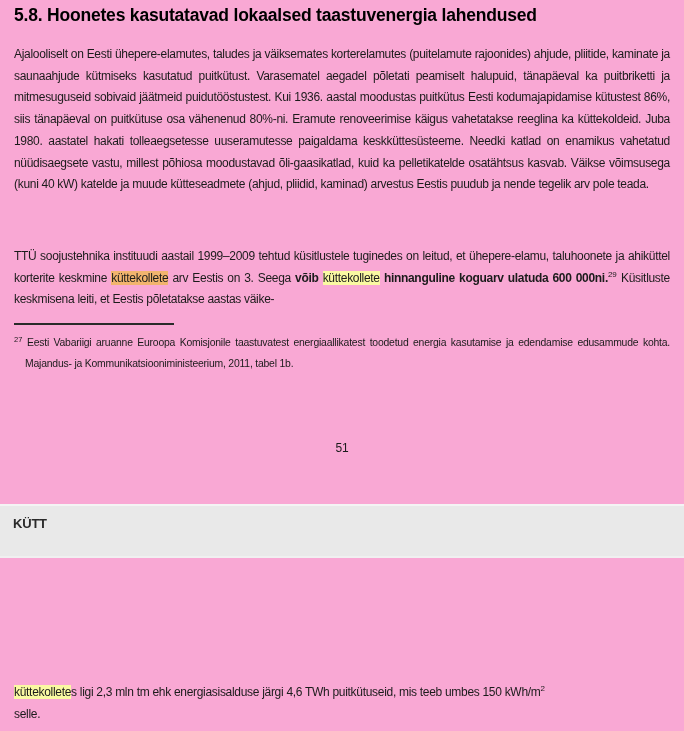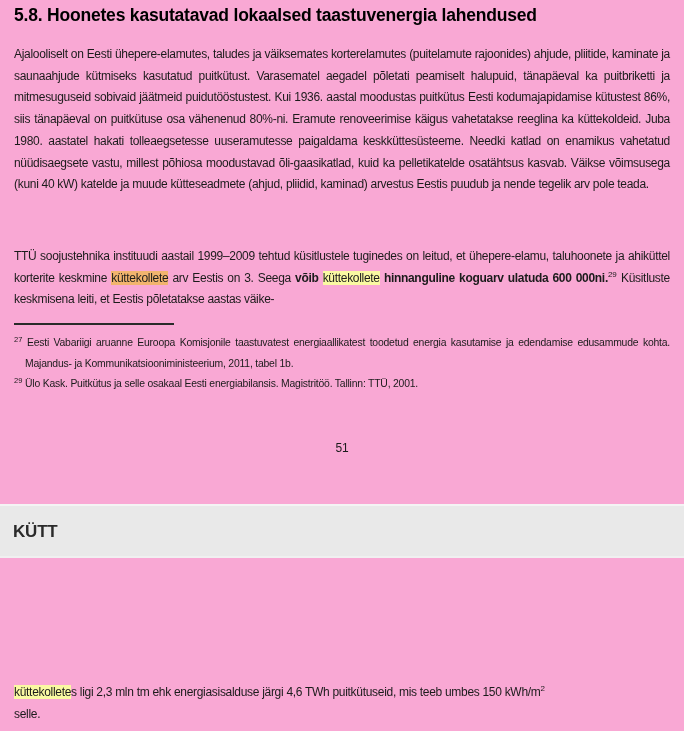--- a/index.html
+++ b/index.html
@@ -44,22 +44,22 @@
     text-align:center;font-size:12px;letter-spacing:-0.2px;
   }
   .page-gap{
     position:absolute;top:504px;left:0;width:684px;height:54px;
     background:#E9E9E9;
     border-top:2px solid #F4F4F4;
     border-bottom:2px solid #F0F0F0;
     box-sizing:border-box;
   }
   .page-gap-label{
-    position:absolute;top:16px;left:13px;
-    font-size:17px;font-weight:bold;color:#2a2a2a;
+    position:absolute;top:10px;left:13px;
+    font-size:13px;font-weight:bold;color:#2a2a2a;
     letter-spacing:-0.2px;
   }
   .next-page-para{position:absolute;top:682px;left:14px;right:14px;}
 </style>
 </head>
 <body>
 
 <div class="doc">
 
   <div class="heading">5.8. Hoonetes kasutatavad lokaalsed taastuvenergia lahendused</div>
@@ -68,24 +68,20 @@
 
   <div class="para2 body-text"><span>TTÜ soojustehnika instituudi aastail 1999–2009 tehtud küsitlustele tuginedes on leitud, et ühepere-elamu, taluhoonete ja ahiküttel korterite keskmine </span><span class="hl-orange">küttekollete</span><span> arv Eestis on 3. Seega </span><span class="bold">võib</span><span> </span><span class="hl-yellow">küttekollete</span><span> </span><span class="bold">hinnanguline koguarv ulatuda 600 000ni.</span><sup class="fn">29</sup><span> Küsitluste keskmisena leiti, et Eestis põletatakse aastas väike-</span></div>
 
   <div class="footnote-rule"></div>
 
   <div class="footnotes">
     <div class="footnote">
       <sup>27</sup>
       <span>Eesti Vabariigi aruanne Euroopa Komisjonile taastuvatest energiaallikatest toodetud energia kasutamise ja edendamise edusammude kohta. Majandus- ja Kommunikatsiooniministeerium, 2011, tabel 1b.</span>
     </div>
-    <div class="footnote">
-      <sup>29</sup>
-      <span>Ülo Kask. Puitkütus ja selle osakaal Eesti energiabilansis. Magistritöö. Tallinn: TTÜ, 2001.</span>
-    </div>
   </div>
 
   <div class="page-number">51</div>
 
   <div class="page-gap">
     <span class="page-gap-label">KÜTT</span>
   </div>
 
   <div class="next-page-para body-text"><span class="hl-yellow">küttekollete</span><span>s ligi 2,3 mln tm ehk energiasisalduse järgi 4,6 TWh puitkütuseid, mis teeb umbes 150 kWh/m</span><sup class="fn">2</sup><br><span>selle.</span></div>
 

